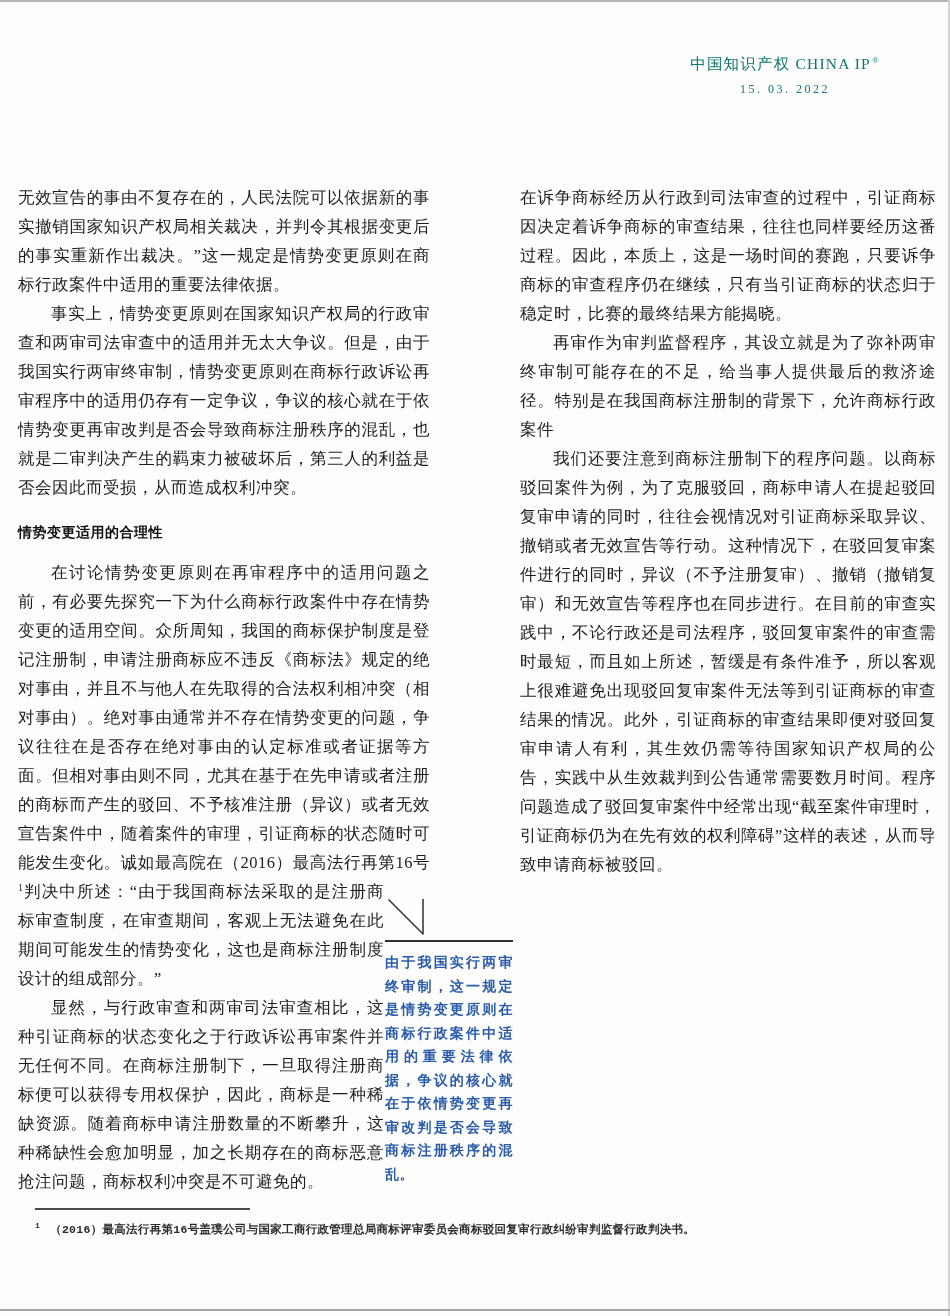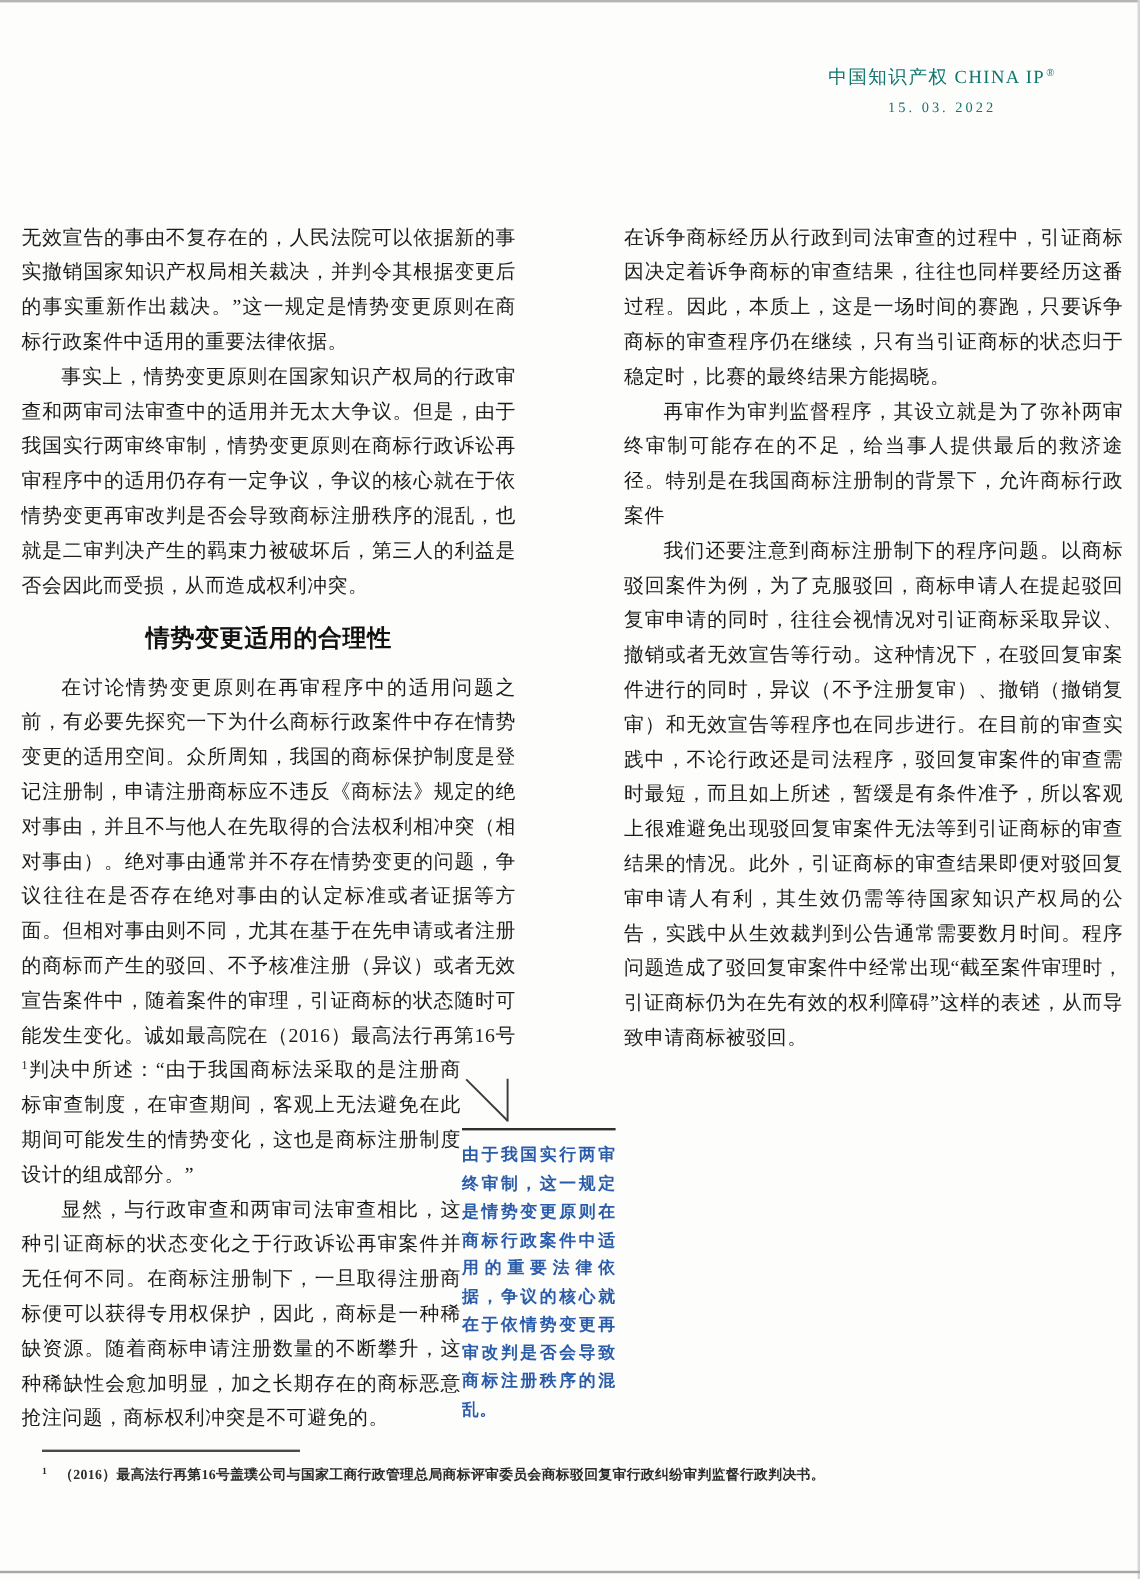--- a/index.html
+++ b/index.html
@@ -26,40 +26,40 @@
     text-align:justify; color:#1c1c1c;
   }
   .col-left  { left:18px;  width:412px; }
   .col-right { left:520px; width:416px; }
   .col p { margin:0; text-indent:2em; }
   .col p.no-indent { text-indent:0; }
   .col sup { font-size:10px; line-height:0; }
 
   .section-heading {
     font-family:"Liberation Sans","DejaVu Sans",sans-serif;
-    font-weight:bold; font-size:20px; line-height:28px;
-    margin:16px 0 12px 0; color:#111; text-align:center; letter-spacing:0.5px;
+    font-weight:bold; font-size:14px; line-height:28px;
+    margin:16px 0 12px 0; color:#111; text-align:left; letter-spacing:0.5px;
   }
 
   
   .pq-spacer { float:right; width:46px; height:300px; }
 
   
   .pull-quote { position:absolute; left:385px; top:898px; width:128px; }
   .pq-arrow { display:block; margin-left:2px; }
   .pq-rule  { height:2px; background:#2f2f2f; margin:4px 0 9px 0; }
   .pq-text  {
     font-family:"Liberation Sans","DejaVu Sans",sans-serif;
     font-weight:bold; font-size:14px; line-height:23.5px;
     color:#2b5caa; text-align:justify; letter-spacing:0.5px;
   }
 
   
   .footnote { position:absolute; left:35px; top:1208px; width:870px;
-    font-family:Liberation Serif, serif; color:#2c2c2c; }
+    font-family:Liberation Mono, monospace; color:#2c2c2c; }
   .footnote-rule { width:215px; height:2px; background:#4a4a4a; margin-bottom:11px; }
   .footnote-line { font-size:11.5px; font-weight:600; letter-spacing:0.3px; }
   .footnote-line sup { font-size:8px; margin-right:10px; }
 
   
   .page-number { position:absolute; top:1318px; left:850px;
     font-family:"Liberation Sans","DejaVu Sans",sans-serif;
     font-size:17px; color:#1a1a1a; display:flex; align-items:center; }
   .page-number .bar { display:inline-block; width:1.5px; height:17px; background:#555; margin-right:12px; }
   .page-number .num { font-weight:600; letter-spacing:1px; }

